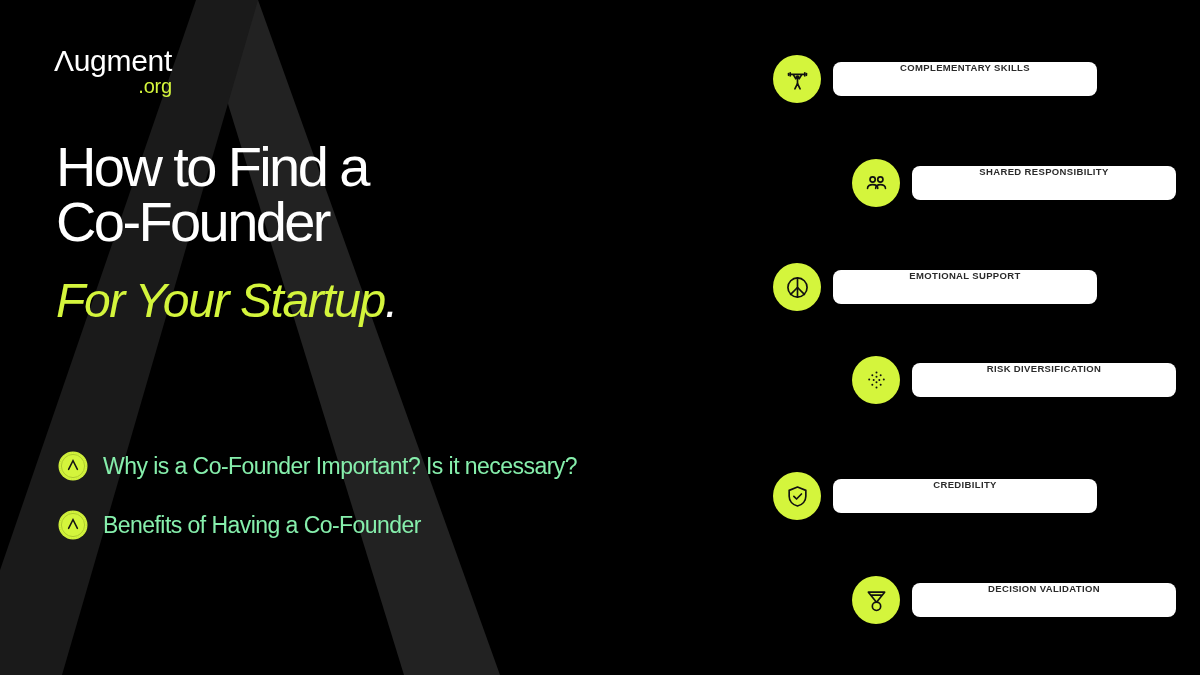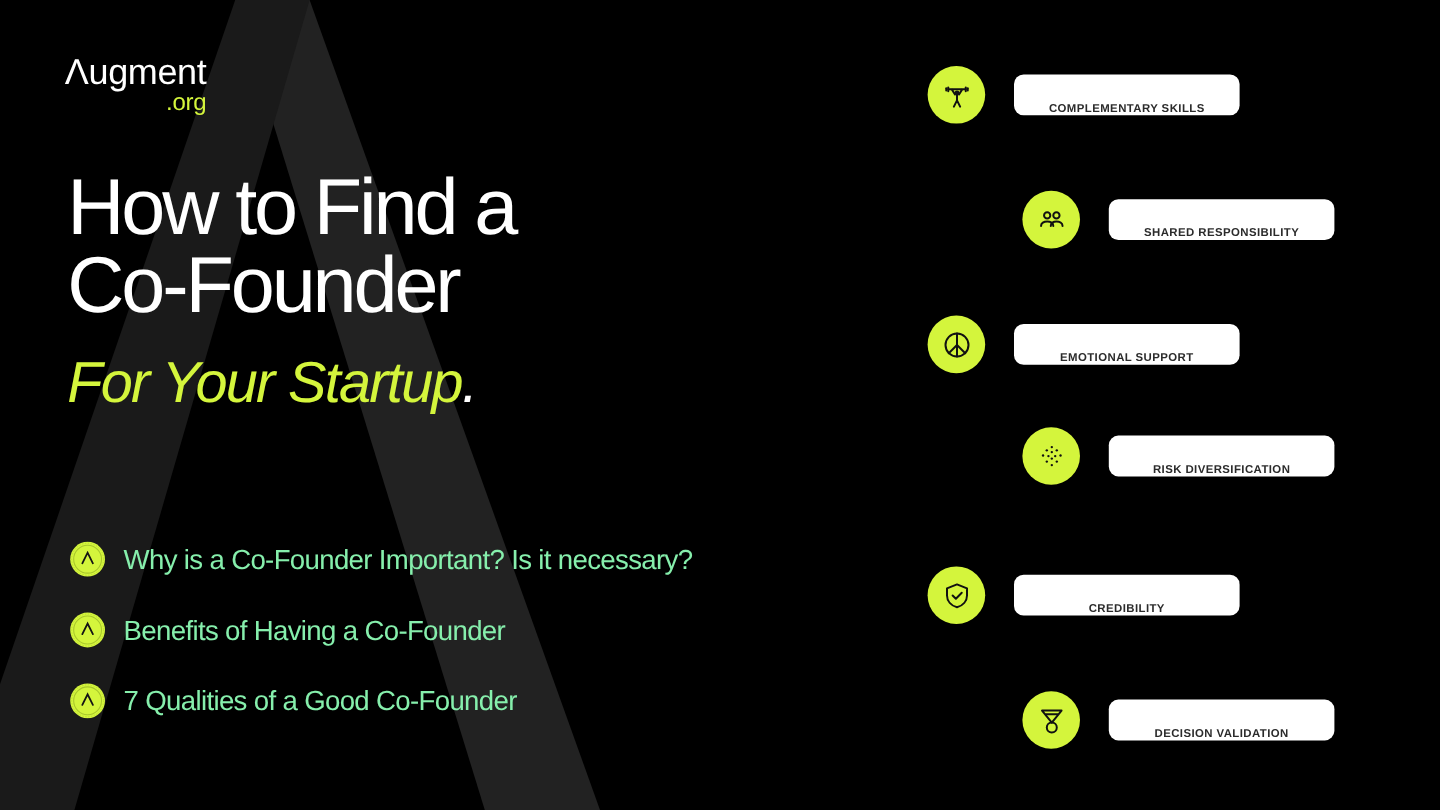--- a/index.html
+++ b/index.html
@@ -56,21 +56,21 @@
 
   
   .left-col{
     position:absolute;
     left:56px; top:140px;
     width:680px;
     z-index:4;
   }
 
   .headline{
-    font-size:66px;
+    font-size:56px;
     font-weight:400;
     color:#ffffff;
     line-height:0.98;
     letter-spacing:-2.6px;
     white-space:pre-line;
   }
 
   .subheadline{
     margin-top:26px;
     font-size:48px;
@@ -132,27 +132,27 @@
     width:48px; height:48px;
     border-radius:50%;
     background:#d4f53c;
     display:flex;
     align-items:center;
     justify-content:center;
   }
   .feature-icon svg{ display:block; }
 
   .feature-card{
-    margin-left:24px;
-    width:188px;
+    margin-left:12px;
+    width:264px;
     height:34px;
     background:#ffffff;
     border-radius:8px;
     display:flex;
-    align-items:flex-end;
+    align-items:flex-start;
     justify-content:center;
     box-shadow:0 1px 4px rgba(0,0,0,0.35);
   }
   .feature-label{
     font-size:9.5px;
     font-weight:bold;
     color:#2b2b2b;
     letter-spacing:0.35px;
     white-space:nowrap;
     text-align:center;
@@ -200,31 +200,20 @@
         <svg viewBox="0 0 30 30" width="30" height="30" xmlns="http://www.w3.org/2000/svg">
           <circle cx="15" cy="15" r="14.5" fill="#d4f53c"></circle>
           <circle cx="15" cy="15" r="11.6" fill="none" stroke="#a9c72c" stroke-width="0.9"></circle>
           <circle cx="15" cy="15" r="13.3" fill="none" stroke="#b8d633" stroke-width="0.7" stroke-dasharray="1.1 1.3"></circle>
           <path d="M10.6 18.4 L15 9.6 L19.4 18.4" fill="none" stroke="#141414" stroke-width="1.5" stroke-linecap="round" stroke-linejoin="miter"></path>
         </svg>
       </span>
       <span class="bullet-text">Benefits of Having a Co-Founder</span>
     </li>
 
-    <li class="bullet-row">
-      <span class="bullet-badge">
-        <svg viewBox="0 0 30 30" width="30" height="30" xmlns="http://www.w3.org/2000/svg">
-          <circle cx="15" cy="15" r="14.5" fill="#d4f53c"></circle>
-          <circle cx="15" cy="15" r="11.6" fill="none" stroke="#a9c72c" stroke-width="0.9"></circle>
-          <circle cx="15" cy="15" r="13.3" fill="none" stroke="#b8d633" stroke-width="0.7" stroke-dasharray="1.1 1.3"></circle>
-          <path d="M10.6 18.4 L15 9.6 L19.4 18.4" fill="none" stroke="#141414" stroke-width="1.5" stroke-linecap="round" stroke-linejoin="miter"></path>
-        </svg>
-      </span>
-      <span class="bullet-text">7 Qualities of a Good Co-Founder</span>
-    </li>
 
   </ul>
 
   <div class="right-col">
 
     <div class="feature-row pos-left" style="top:53px">
       <span class="feature-icon">
         <svg viewBox="0 0 24 24" width="25" height="25" fill="none" stroke="#111111" stroke-width="1.6" stroke-linecap="round" stroke-linejoin="round">
           <path d="M5 5.6v3"></path>
             <path d="M3.4 6.2v1.8"></path>

